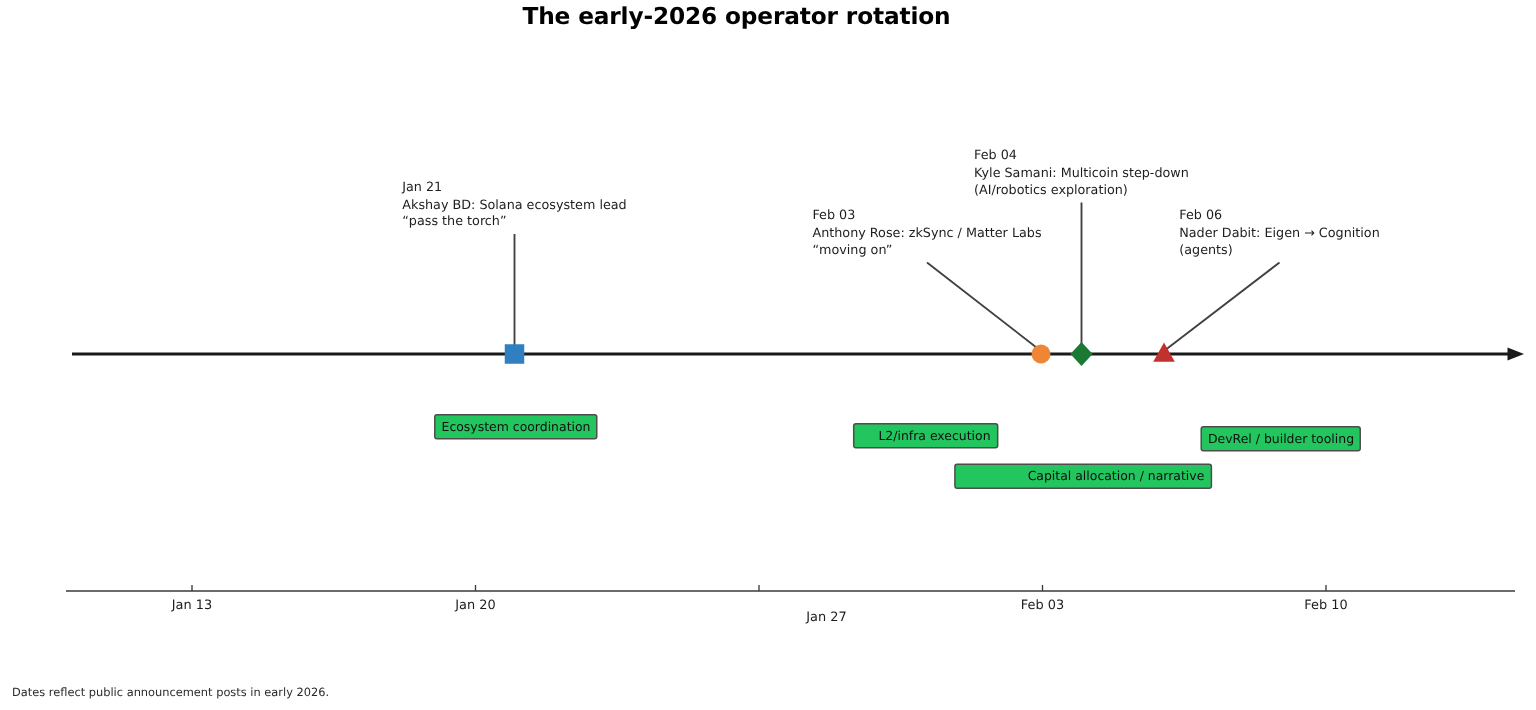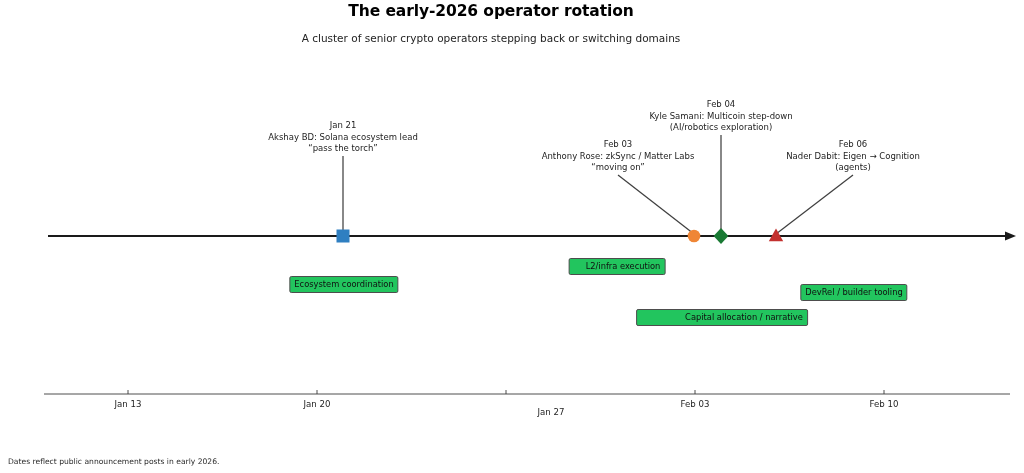--- a/index.html
+++ b/index.html
@@ -34,21 +34,21 @@
   }
   .subtitle {
     left: 0; right: 0; top: 32px;
     text-align: center;
     font-size: 10.5px;
     color: #232323;
   }
 
   
   .annot {
-    text-align: center;
+    text-align: left;
     font-size: 8.5px;
     line-height: 11.6px;
     color: #1d1d1d;
     white-space: nowrap;
   }
   .annot .ln { display: block; }
 
   
   .cat-box {
     font-size: 8.3px;
@@ -83,21 +83,20 @@
     overflow: visible;
     pointer-events: none;
   }
 </style>
 </head>
 <body>
 
 <div id="stage">
 
   <div class="abs title">The early-2026 operator rotation</div>
-  <div class="abs subtitle">A cluster of senior crypto operators stepping back or switching domains</div>
 
   <svg class="layer">
     <g id="leader-lines">
         <line x1="343" y1="156" x2="343" y2="233" stroke="#404040" stroke-width="1.25"></line>
         <line x1="618" y1="175" x2="694" y2="234" stroke="#404040" stroke-width="1.25"></line>
         <line x1="721" y1="135" x2="721" y2="233" stroke="#404040" stroke-width="1.25"></line>
         <line x1="853" y1="175" x2="776" y2="234" stroke="#404040" stroke-width="1.25"></line>
       </g>
     <g id="axis-group">
         <line x1="48" y1="236" x2="1007" y2="236" stroke="#1a1a1a" stroke-width="2.1"></line>
@@ -137,21 +136,21 @@
       </div>
       <div class="abs annot" style="left: 853px; top: 139px; transform: translateX(-50%);">
         <span class="ln">Feb 06</span>
         <span class="ln">Nader Dabit: Eigen → Cognition</span>
         <span class="ln">(agents)</span>
       </div>
     </div>
 
   <div id="cat-layer">
       <div class="abs cat-box" style="left: 344px; top: 276px; transform: translateX(-50%);">Ecosystem coordination</div>
-      <div class="abs cat-box" style="left: 617px; top: 258px; transform: translateX(-50%); padding-left: 16px;">L2/infra execution</div>
+      <div class="abs cat-box" style="left: 617px; top: 282px; transform: translateX(-50%); padding-left: 16px;">L2/infra execution</div>
       <div class="abs cat-box" style="left: 722px; top: 309px; transform: translateX(-50%); padding-left: 48px;">Capital allocation / narrative</div>
       <div class="abs cat-box" style="left: 854px; top: 284px; transform: translateX(-50%);">DevRel / builder tooling</div>
     </div>
 
   <div id="tick-layer">
       <div class="abs tick-label" style="left: 128px; top: 399px; transform: translateX(-50%);">Jan 13</div>
       <div class="abs tick-label" style="left: 317px; top: 399px; transform: translateX(-50%);">Jan 20</div>
       <div class="abs tick-label" style="left: 506px; top: 407px; transform: translateX(-50%); margin-left: 45px;">Jan 27</div>
       <div class="abs tick-label" style="left: 695px; top: 399px; transform: translateX(-50%);">Feb 03</div>
       <div class="abs tick-label" style="left: 884px; top: 399px; transform: translateX(-50%);">Feb 10</div>

